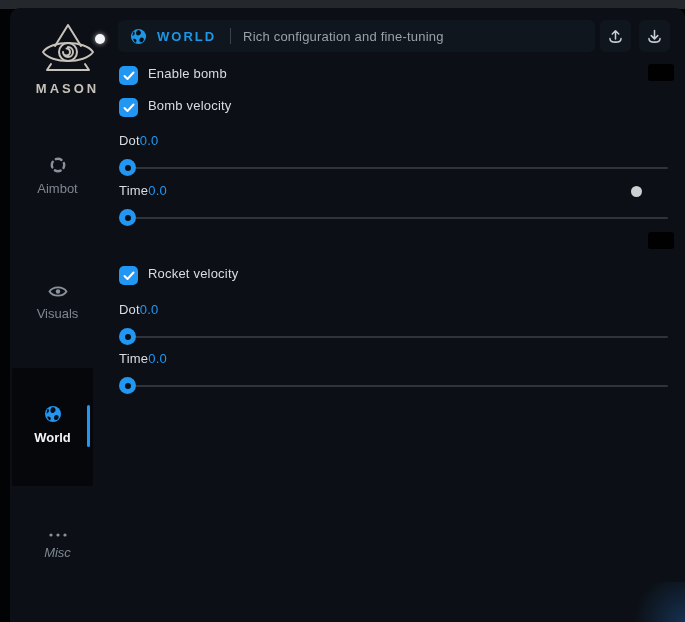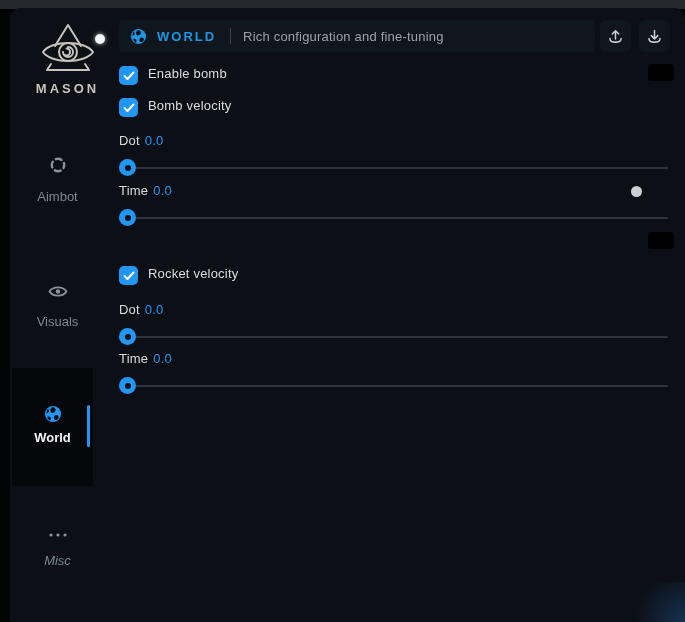--- a/index.html
+++ b/index.html
@@ -14,21 +14,21 @@
   .window::after { content:""; position:absolute; right:0; bottom:0; width:60px; height:40px;
     background:radial-gradient(circle at 100% 100%, rgba(40,110,190,.35), transparent 70%); pointer-events:none; }
 
   
   .sidebar { position:absolute; left:0; top:0; width:95px; height:100%; }
   .logo { position:absolute; left:10px; top:15px; width:95px; text-align:center; }
   .logo svg { display:block; margin:0 auto; }
   .logo-text { margin-top:4px; color:#c8c3ba; font-size:13px; font-weight:bold; letter-spacing:3px; }
 
   .nav-item { position:absolute; left:0; width:95px; display:flex; flex-direction:column;
-    align-items:center; gap:15px; color:#7e8791; font-size:13px; cursor:pointer; }
+    align-items:center; gap:7px; color:#7e8791; font-size:13px; cursor:pointer; }
   .nav-aimbot { top:148px; }
   .nav-visuals { top:276px; }
   .nav-misc { top:524px;font-style:italic; }
 
   .nav-world-panel { position:absolute; left:2px; top:360px; width:81px; height:118px;
     background:#05070b; border-radius:2px; cursor:pointer; }
   .nav-world-inner { position:absolute; left:0; top:37px; width:100%; display:flex;
     flex-direction:column; align-items:center; gap:7px; color:#f2f4f6; font-size:13px; font-weight:bold; }
   .active-bar { position:absolute; right:3px; top:37px; width:3px; height:42px;
     background:#2196f3; border-radius:2px; }
@@ -47,21 +47,21 @@
   .row { position:absolute; left:109px; display:flex; align-items:flex-start; gap:10px; }
   .checkbox { width:19px; height:19px; background:#2196f3; border-radius:5px;
     display:flex; align-items:center; justify-content:center; cursor:pointer; flex:none; }
   .row-label { color:#d9dde2; font-size:13px; letter-spacing:.2px; }
 
   .swatch { position:absolute; left:638px; width:26px; height:17px; background:#010101;
     border-radius:3px; cursor:pointer; }
 
   .slider { position:absolute; left:109px; width:549px; }
   .slider-label { font-size:13px; color:#d9dde2; margin-bottom:11px; letter-spacing:.2px; }
-  .slider-label .val { color:#2196f3; margin-left:5px; }
+  .slider-label .val { color:#2196f3; }
   .slider-track { position:relative; height:17px; cursor:pointer; }
   .slider-track::before { content:""; position:absolute; left:0; right:0; top:8px; height:2px;
     background:#2f343b; border-radius:1px; }
   .slider-handle { position:absolute; left:0; top:0; width:17px; height:17px;
     background:#2196f3; border-radius:50%; display:flex; align-items:center; justify-content:center; }
   .slider-handle i { width:6px; height:6px; background:#0b1016; border-radius:50%; }
 
   
   .dot { position:absolute; border-radius:50%; }
   .dot1 { left:95px; top:34px; width:10px; height:10px; background:#f3f5f6;

